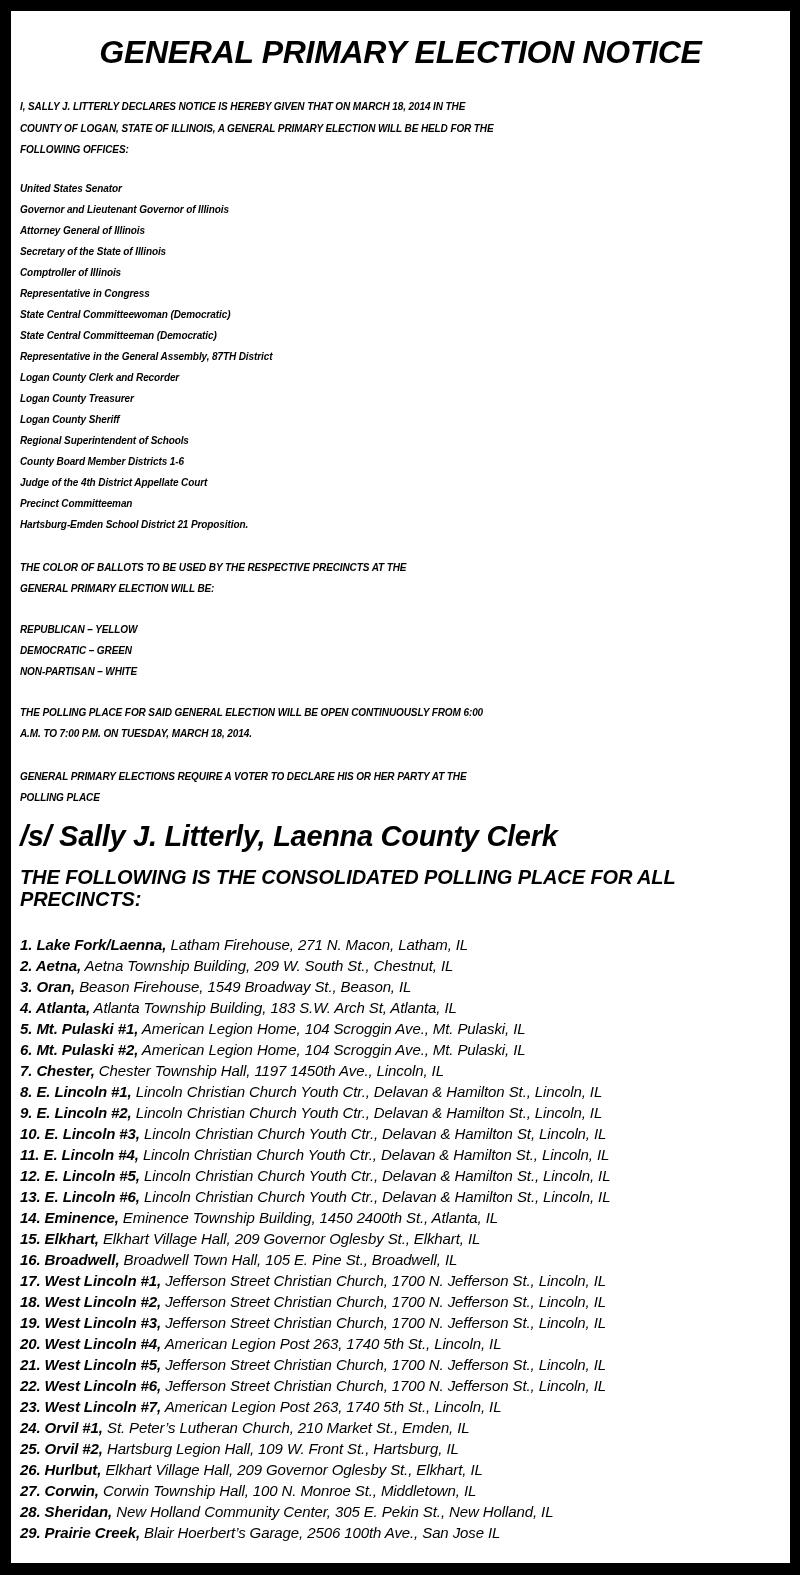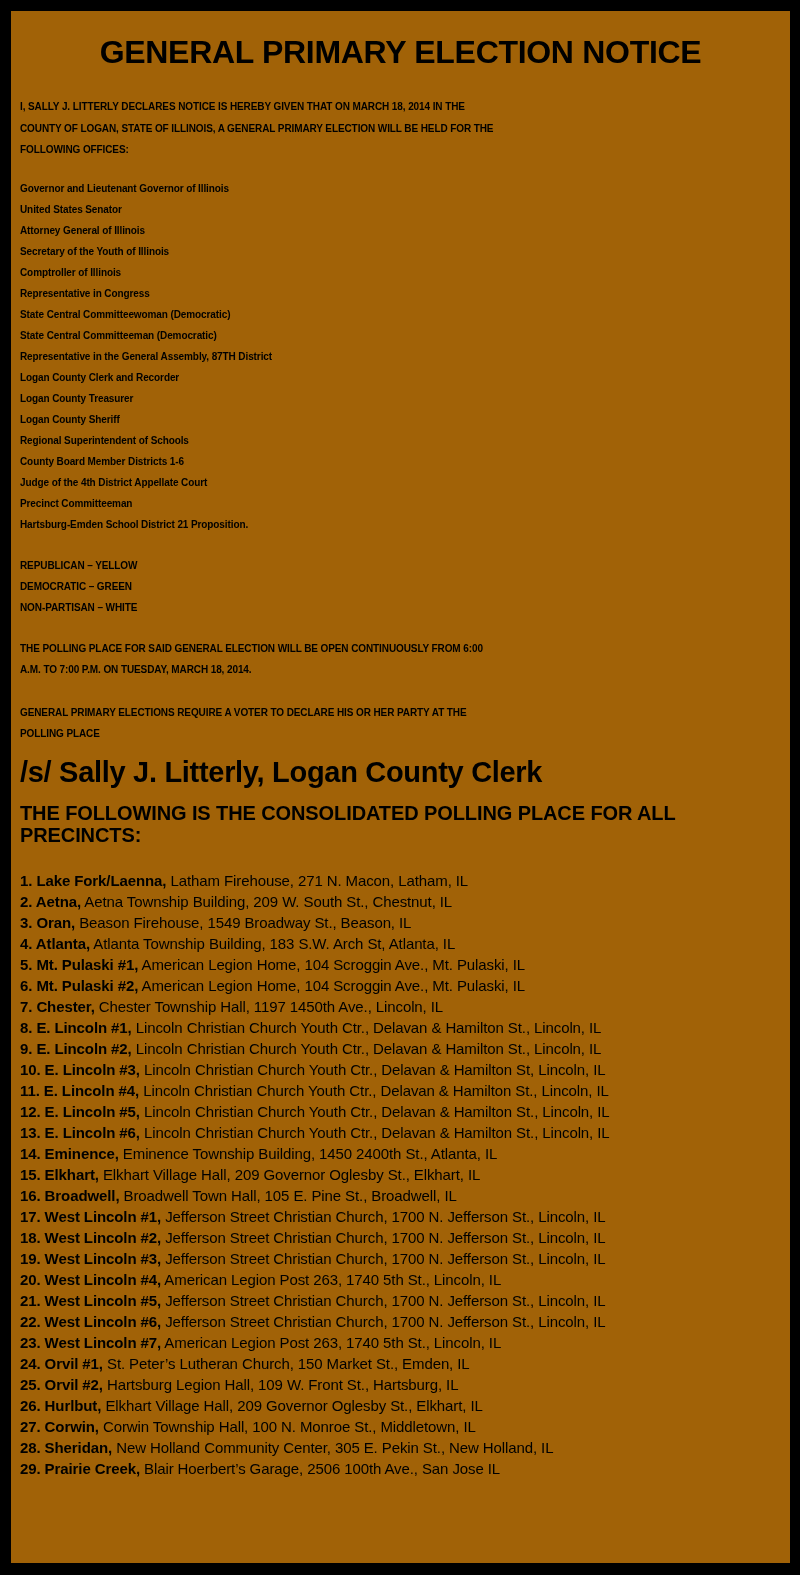--- a/index.html
+++ b/index.html
@@ -14,23 +14,24 @@
     font-family: "Liberation Sans", sans-serif;
     color: #000000;
     overflow: hidden;
   }
   .page {
     position: absolute;
     left: 11px;
     top: 11px;
     width: 779px;
     height: 1552px;
-    background: #a16207;
+    background: #ffffff;
     box-sizing: border-box;
     padding: 0 9px;
+    font-style: italic;
   }
   .title {
     font-size: 32px;
     line-height: 34px;
     font-weight: bold;
     text-align: center;
     letter-spacing: -0.3px;
     margin: 24px 0 0 0;
   }
   .b15 {
@@ -76,60 +77,65 @@
 
   <div class="b15 intro">
 
   <div>I, SALLY J. LITTERLY DECLARES NOTICE IS HEREBY GIVEN THAT ON MARCH 18, 2014 IN THE</div>
       <div>COUNTY OF LOGAN, STATE OF ILLINOIS, A GENERAL PRIMARY ELECTION WILL BE HELD FOR THE</div>
       <div>FOLLOWING OFFICES:</div>
     </div>
 
   <div class="b15 offices">
 
-  <div>Governor and Lieutenant Governor of Illinois</div>
-      <div>United States Senator</div>
+  <div>United States Senator</div>
+      <div>Governor and Lieutenant Governor of Illinois</div>
       <div>Attorney General of Illinois</div>
-      <div>Secretary of the Youth of Illinois</div>
+      <div>Secretary of the State of Illinois</div>
       <div>Comptroller of Illinois</div>
       <div>Representative in Congress</div>
       <div>State Central Committeewoman (Democratic)</div>
       <div>State Central Committeeman (Democratic)</div>
       <div>Representative in the General Assembly, 87TH District</div>
       <div>Logan County Clerk and Recorder</div>
       <div>Logan County Treasurer</div>
       <div>Logan County Sheriff</div>
       <div>Regional Superintendent of Schools</div>
       <div>County Board Member Districts 1-6</div>
       <div>Judge of the 4th District Appellate Court</div>
       <div>Precinct Committeeman</div>
       <div>Hartsburg-Emden School District 21 Proposition.</div>
     </div>
 
+  <div class="b15 ballot-head">
+
+  <div>THE COLOR OF BALLOTS TO BE USED BY THE RESPECTIVE PRECINCTS AT THE</div>
+      <div>GENERAL PRIMARY ELECTION WILL BE:</div>
+    </div>
 
   <div class="b15 colors-list">
 
   <div>REPUBLICAN – YELLOW</div>
       <div>DEMOCRATIC – GREEN</div>
       <div>NON-PARTISAN – WHITE</div>
     </div>
 
   <div class="b15 polling">
 
   <div>THE POLLING PLACE FOR SAID GENERAL ELECTION WILL BE OPEN CONTINUOUSLY FROM 6:00</div>
       <div>A.M. TO 7:00 P.M. ON TUESDAY, MARCH 18, 2014.</div>
     </div>
 
   <div class="b15 party">
 
   <div>GENERAL PRIMARY ELECTIONS REQUIRE A VOTER TO DECLARE HIS OR HER PARTY AT THE</div>
       <div>POLLING PLACE</div>
     </div>
 
-  <div class="sig">/s/ Sally J. Litterly, Logan County Clerk</div>
+  <div class="sig">/s/ Sally J. Litterly, Laenna County Clerk</div>
 
   <div class="prec-head">THE FOLLOWING IS THE CONSOLIDATED POLLING PLACE FOR ALL PRECINCTS:</div>
 
   <div class="prec-list">
 
       <div>
         <span class="prec-name">1. Lake Fork/Laenna,</span>
         <span class="prec-loc">Latham Firehouse, 271 N. Macon, Latham, IL</span>
       </div>
 
@@ -238,21 +244,21 @@
         <span class="prec-loc">Jefferson Street Christian Church, 1700 N. Jefferson St., Lincoln, IL</span>
       </div>
 
       <div>
         <span class="prec-name">23. West Lincoln #7,</span>
         <span class="prec-loc">American Legion Post 263, 1740 5th St., Lincoln, IL</span>
       </div>
 
       <div>
         <span class="prec-name">24. Orvil #1,</span>
-        <span class="prec-loc">St. Peter’s Lutheran Church, 150 Market St., Emden, IL</span>
+        <span class="prec-loc">St. Peter’s Lutheran Church, 210 Market St., Emden, IL</span>
       </div>
 
       <div>
         <span class="prec-name">25. Orvil #2,</span>
         <span class="prec-loc">Hartsburg Legion Hall, 109 W. Front St., Hartsburg, IL</span>
       </div>
 
       <div>
         <span class="prec-name">26. Hurlbut,</span>
         <span class="prec-loc">Elkhart Village Hall, 209 Governor Oglesby St., Elkhart, IL</span>

